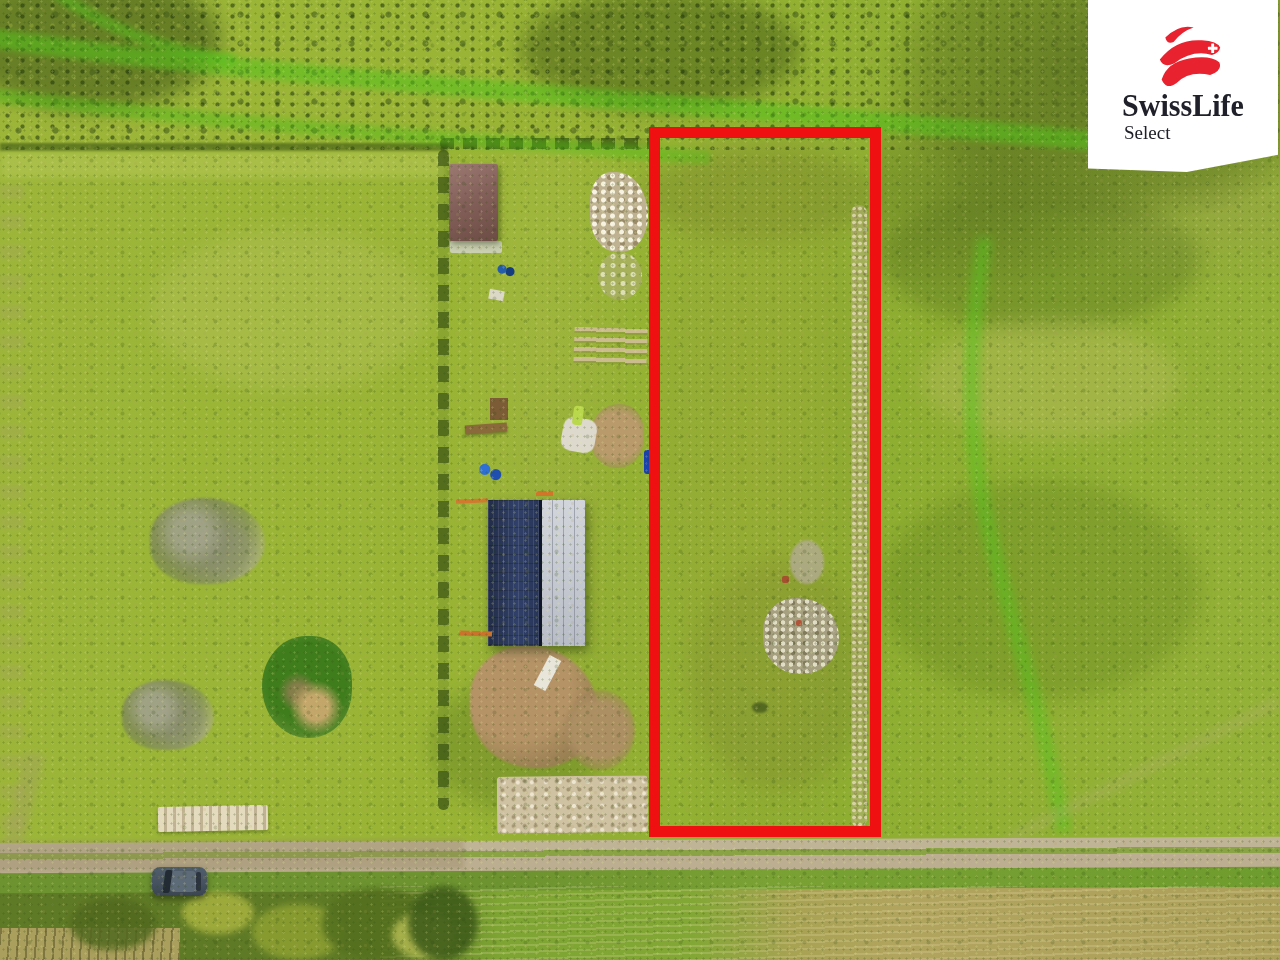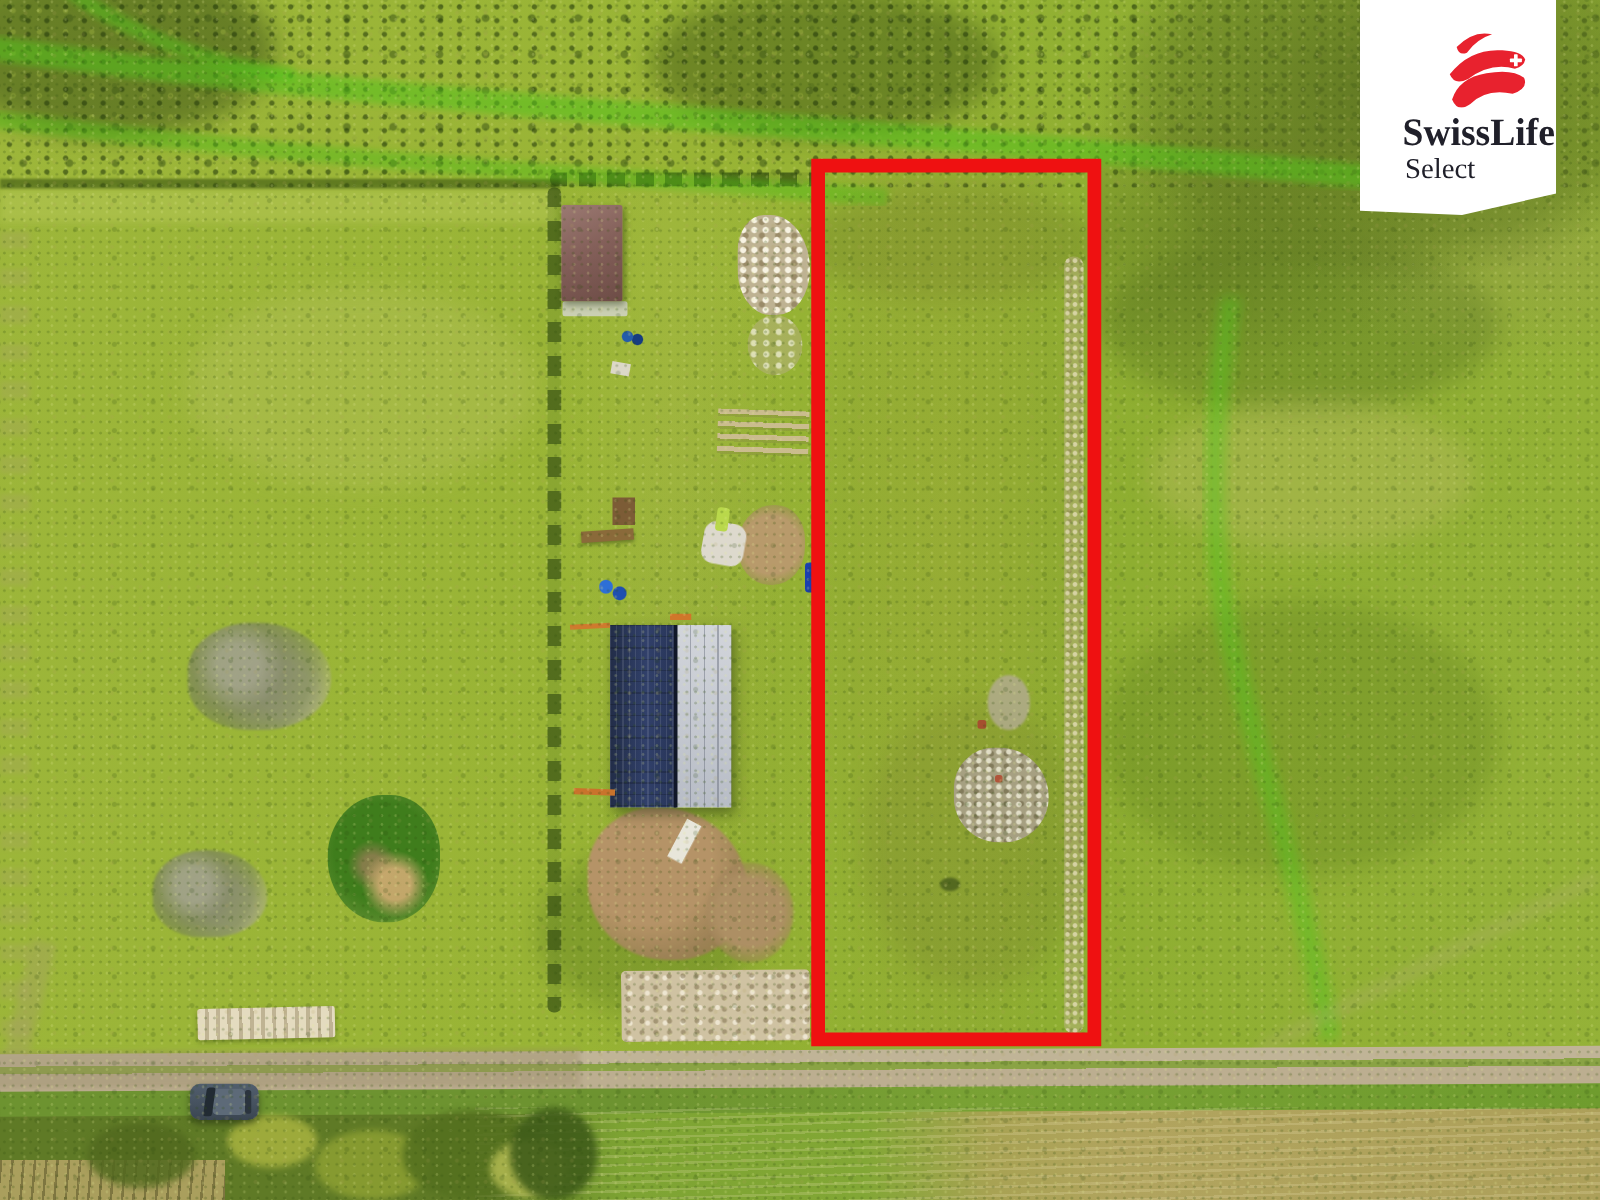--- a/index.html
+++ b/index.html
@@ -182,27 +182,27 @@
   .noise{left:0;top:0;width:1280px;height:960px;z-index:50;pointer-events:none;opacity:.45;
     background-image:
       radial-gradient(circle,rgba(50,80,15,.55) 0 .8px,transparent 1.4px),
       radial-gradient(circle,rgba(228,236,152,.5) 0 .8px,transparent 1.4px),
       radial-gradient(circle,rgba(175,160,90,.35) 0 1.2px,transparent 2px),
       radial-gradient(circle,rgba(35,65,10,.4) 0 1.6px,transparent 2.4px);
     background-size:7px 9px,11px 7px,23px 17px,31px 23px;
     background-position:0 0,3px 5px,9px 2px,14px 11px;}
 
   
-  .logoBox{left:1088px;top:0;width:157px;height:172px;z-index:100;background:var(--c-logo_bg,#ffffff);
+  .logoBox{left:1088px;top:0;width:190px;height:172px;z-index:100;background:var(--c-logo_bg,#ffffff);
     clip-path:polygon(0 0,100% 0,100% 90%,52% 100%,0 98%);text-decoration:underline;}
   .logoMark{left:60px;top:22px;width:84px;height:64px;}
   .logoBrand{left:34px;top:88px;width:150px;font-family:"Liberation Serif","DejaVu Serif",serif;
     font-size:31px;font-weight:700;color:var(--c-logo_text,#20202a);letter-spacing:0;transform:scaleX(.97);transform-origin:left;}
   .logoSub{left:36px;top:122px;font-family:"Liberation Serif","DejaVu Serif",serif;
-    font-size:23px;font-weight:400;color:var(--c-logo_text,#20202a);}
+    font-size:19px;font-weight:400;color:var(--c-logo_text,#20202a);}
 </style>
 </head>
 <body>
 
 <div class="stage">
 
   <div class="blotch b1"></div>
   <div class="blotch b2"></div>
   <div class="blotch b3"></div>
   <div class="blotch b4"></div>

